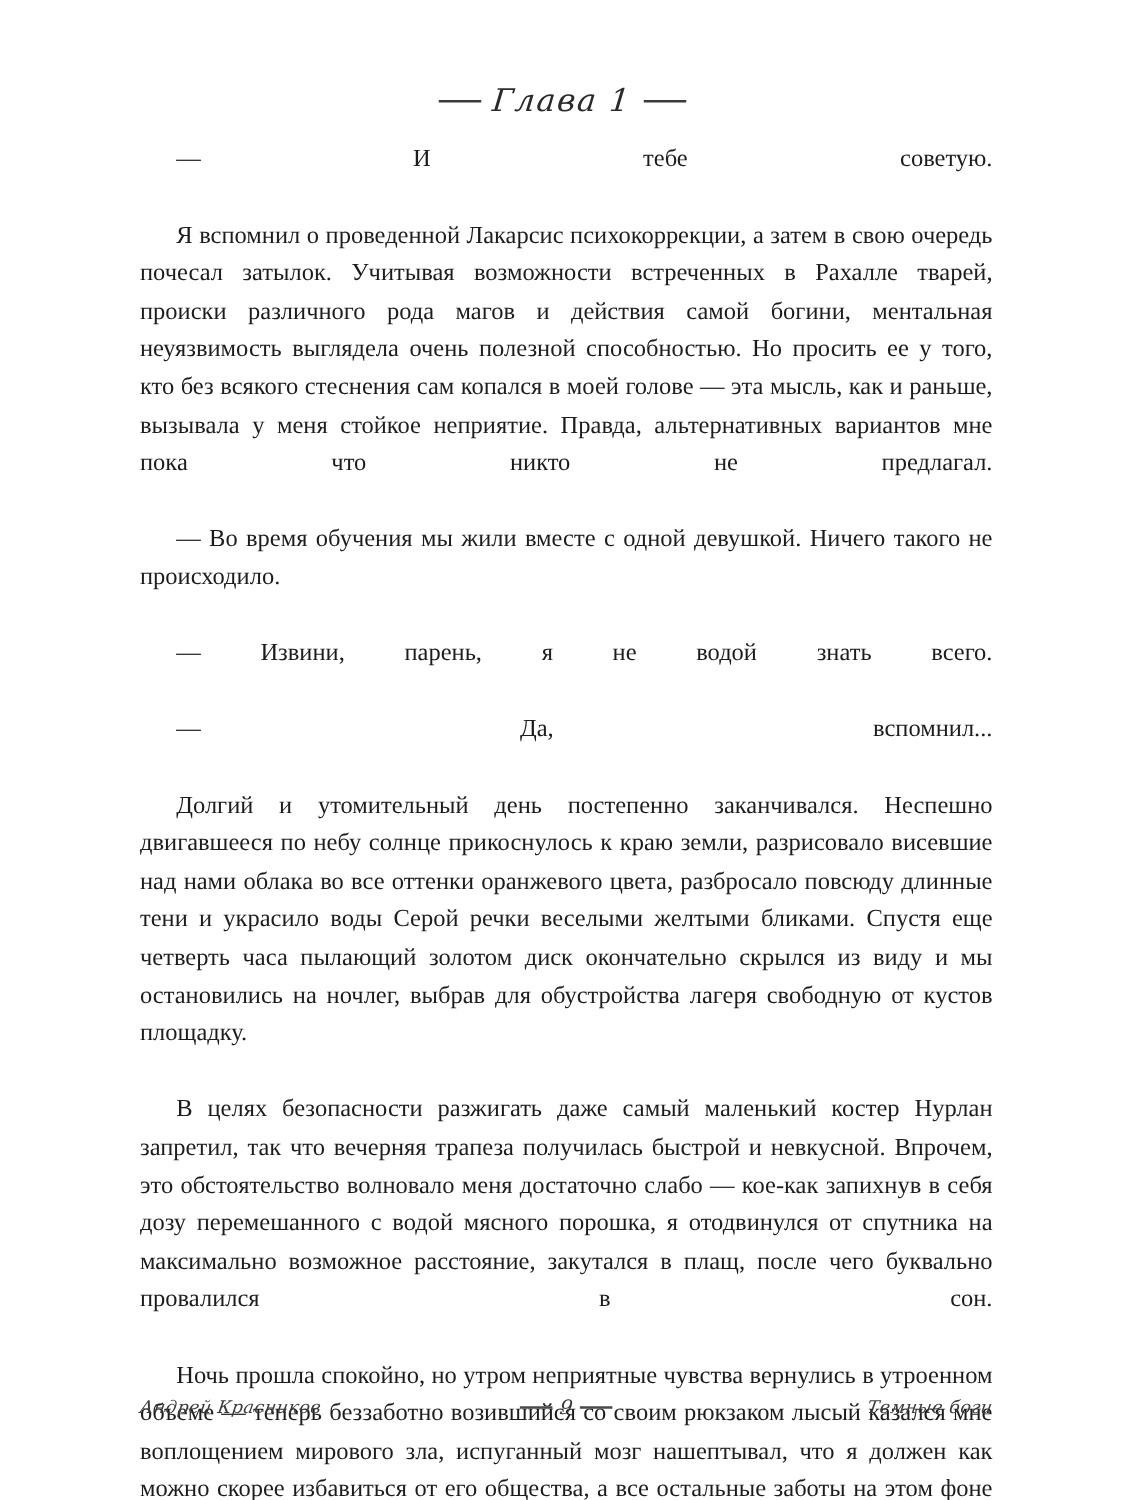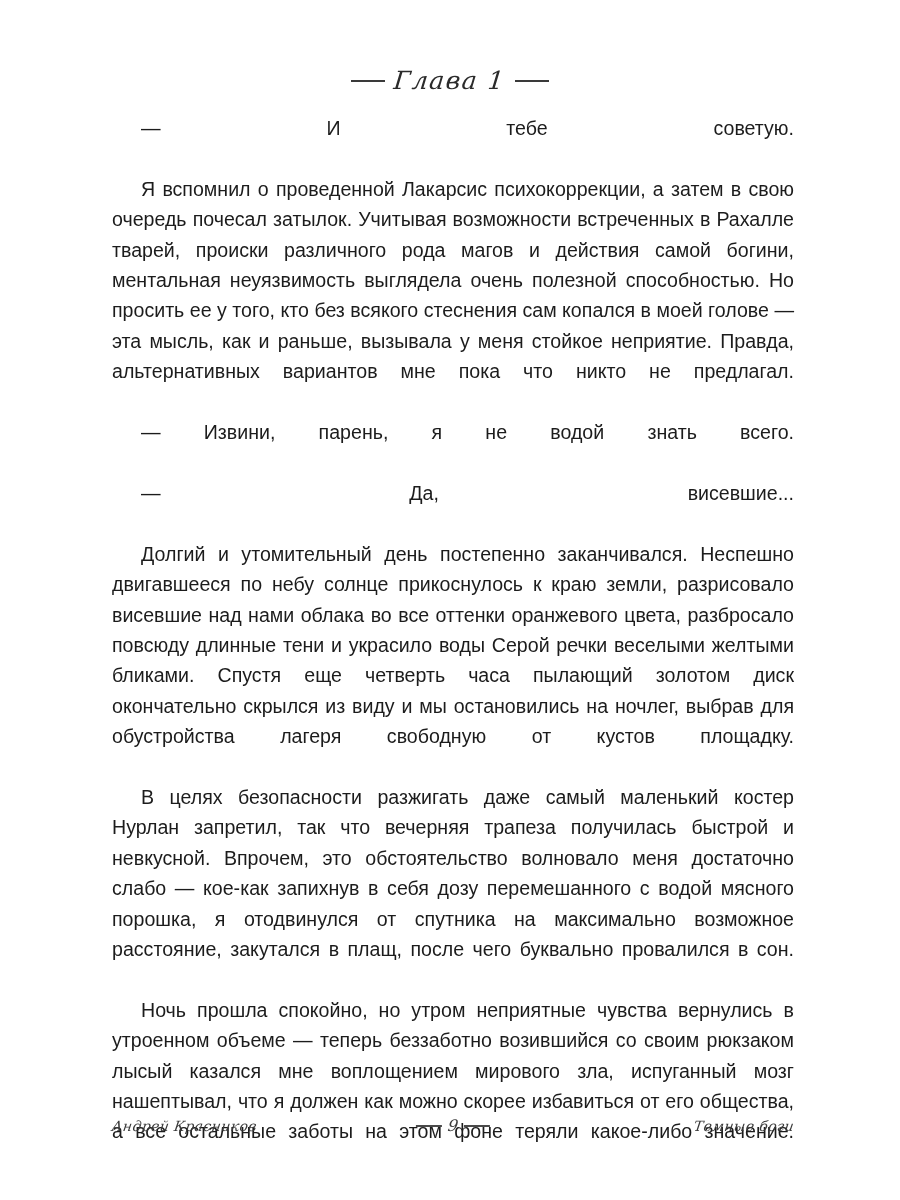--- a/index.html
+++ b/index.html
@@ -61,20 +61,21 @@
     line-height: 30.4px;
     color: #1c1c1c;
     text-align: justify;
     text-justify: inter-word;
     hyphens: manual;
   }
   .body-text p {
     margin: 0;
     text-indent: 29px;
     text-align: justify;
+    font-family: Liberation Serif, serif;
   }
   
   .body-text p::after {
     content: "";
     display: inline-block;
     width: 100%;
   }
 
   
   .footer {
@@ -130,22 +131,23 @@
 
   <div class="chapter-header">
     <span class="chapter-rule"></span>
     <span class="chapter-title">Глава 1</span>
     <span class="chapter-rule"></span>
   </div>
 
   <div class="body-text">
     <p>— И тебе советую.</p>
     <p>Я вспомнил о проведенной Лакарсис психокоррекции, а затем в свою очередь почесал затылок. Учитывая возможности встреченных в Рахалле тварей, происки различного рода магов и действия самой богини, ментальная неуязвимость выглядела очень полезной способностью. Но просить ее у того, кто без всякого стеснения сам копался в моей голове — эта мысль, как и раньше, вызывала у меня стойкое неприятие. Правда, альтернативных вариантов мне пока что никто не предлагал.</p>
+    <p>— Во время обучения мы жили вместе с одной девушкой. Ничего такого не происходило.</p>
     <p>— Извини, парень, я не водой знать всего.</p>
-    <p>— Да, висевшие...</p>
+    <p>— Да, вспомнил...</p>
     <p>Долгий и утомительный день постепенно заканчивался. Неспешно двигавшееся по небу солнце прикоснулось к краю земли, разрисовало висевшие над нами облака во все оттенки оранжевого цвета, разбросало повсюду длинные тени и украсило воды Серой речки веселыми желтыми бликами. Спустя еще четверть часа пылающий золотом диск окончательно скрылся из виду и мы остановились на ночлег, выбрав для обустройства лагеря свободную от кустов площадку.</p>
     <p>В целях безопасности разжигать даже самый маленький костер Нурлан запретил, так что вечерняя трапеза получилась быстрой и невкусной. Впрочем, это обстоятельство волновало меня достаточно слабо — кое-как запихнув в себя дозу перемешанного с водой мясного порошка, я отодвинулся от спутника на максимально возможное расстояние, закутался в плащ, после чего буквально провалился в сон.</p>
     <p>Ночь прошла спокойно, но утром неприятные чувства вернулись в утроенном объеме — теперь беззаботно возившийся со своим рюкзаком лысый казался мне воплощением мирового зла, испуганный мозг нашептывал, что я должен как можно скорее избавиться от его общества, а все остальные заботы на этом фоне теряли какое-либо значение.</p>
   </div>
 
   <div class="footer">
     <span class="footer-author">Андрей Красников</span>
     <div class="footer-page">
       <span class="page-rule"></span>
       <span class="page-number">9</span>

